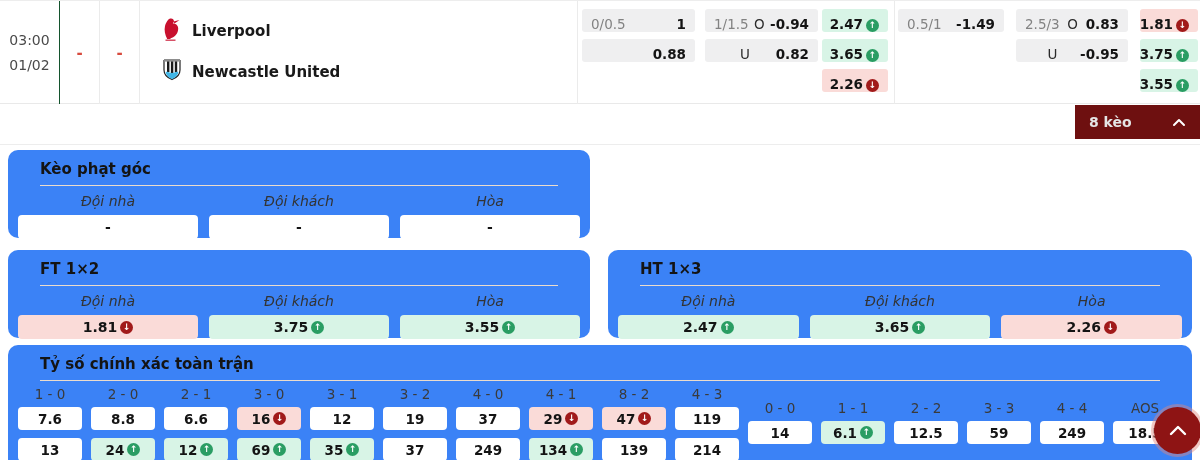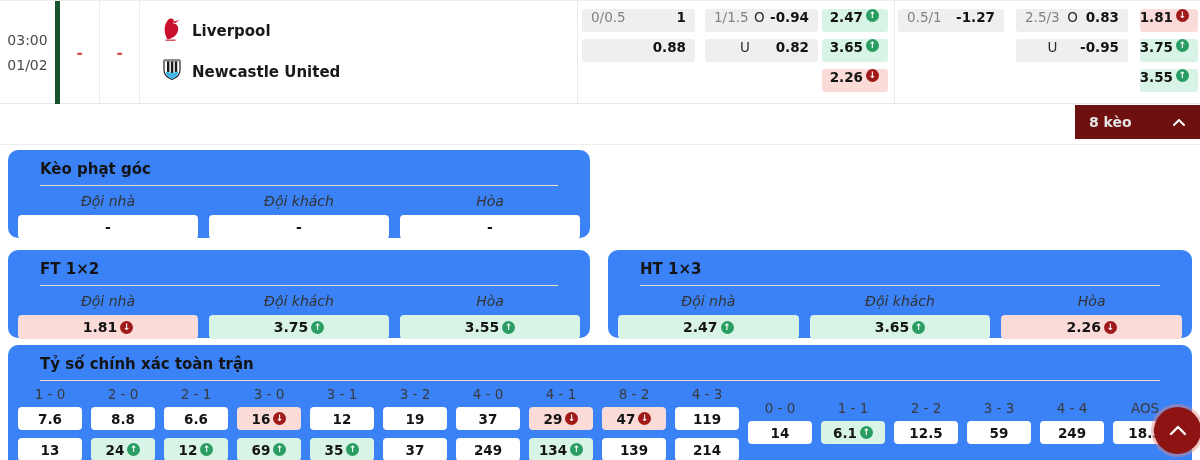--- a/index.html
+++ b/index.html
@@ -4,41 +4,41 @@
 <style>
   * { box-sizing: border-box; margin: 0; padding: 0; }
   html,body { width:1200px; height:460px; overflow:hidden; background:#fff;
     font-family:"DejaVu Sans","Liberation Sans",sans-serif; }
   #stage { position:relative; width:1200px; height:460px; background:#fff; }
 
   
   .toptable { position:absolute; left:0; top:0; width:1200px; height:104px;
     border-top:1px solid #ededed; border-bottom:1px solid #e9e9e9; background:#fff; }
   .col-time { position:absolute; left:0; top:0; width:60px; height:103px;
-    border-right:5px solid #14532d; display:flex; flex-direction:column;
+    border-right:1px solid #14532d; display:flex; flex-direction:column;
     align-items:center; justify-content:center; gap:9px; color:#4a4a4a; font-size:14px; }
   .col-score { position:absolute; top:0; height:103px; width:40px;
     border-right:1px solid #ebebeb; display:flex; align-items:center; justify-content:center; }
   .col-score.s1 { left:60px; } .col-score.s2 { left:100px; }
   .dash { color:#d84b3f; font-weight:700; font-size:15px; }
   .col-teams { position:absolute; left:140px; top:0; width:437px; height:103px;
     display:flex; flex-direction:column; gap:8px; padding:13px 0 0 22px; }
   .team { display:flex; align-items:center; gap:10px; height:33px;
     font-size:15px; font-weight:600; color:#191919; cursor:pointer; }
   .vline { position:absolute; top:0; height:103px; width:1px; background:#ebebeb; }
 
   .ocol { position:absolute; top:0; }
   .ocol[data-odds-col="0"] { left:582px; width:113px; }
   .ocol[data-odds-col="1"] { left:705px; width:113px; }
   .ocol[data-odds-col="2"] { left:822px; width:66px; }
   .ocol[data-odds-col="3"] { left:898px; width:106px; }
   .ocol[data-odds-col="4"] { left:1016px; width:112px; }
   .ocol[data-odds-col="5"] { left:1140px; width:58px; }
   .ocell { height:23px; margin-top:7px; border-radius:3px; display:flex;
-    align-items:flex-start; padding:0 9px; font-size:13.5px; cursor:pointer; }
+    align-items:flex-end; padding:0 9px; font-size:13.5px; cursor:pointer; }
   .ocol .ocell:first-child { margin-top:8px; }
   .ocell.gray { background:#efeff0; justify-content:space-between; }
   .ocell .line { color:#828282; }
   .ocell .side { color:#2b2b2b; }
   .ocell .val { font-weight:700; color:#141414; }
   .ocell.x2 { justify-content:flex-end; background:#fff; }
   .trend-up   { background:#d8f4e6 !important; }
   .trend-down { background:#fadbd8 !important; }
   .badge { width:13px; height:13px; border-radius:50%; display:inline-flex;
     align-items:center; justify-content:center; font-size:9px; line-height:1;
@@ -159,21 +159,21 @@
           <span class="badge up">↑</span>
         </div>
         <div class="ocell x2 trend-down">
           <span class="val">2.26</span>
           <span class="badge down">↓</span>
         </div>
       </div>
     <div class="ocol" data-odds-col="3">
         <div class="ocell gray">
           <span class="line">0.5/1</span>
-          <span class="val">-1.27</span>
+          <span class="val">-1.49</span>
         </div>
       </div>
     <div class="ocol" data-odds-col="4">
         <div class="ocell gray">
           <span class="line">2.5/3</span>
           <span class="side">O</span>
           <span class="val">0.83</span>
         </div>
         <div class="ocell gray">
           <span class="line"></span>

